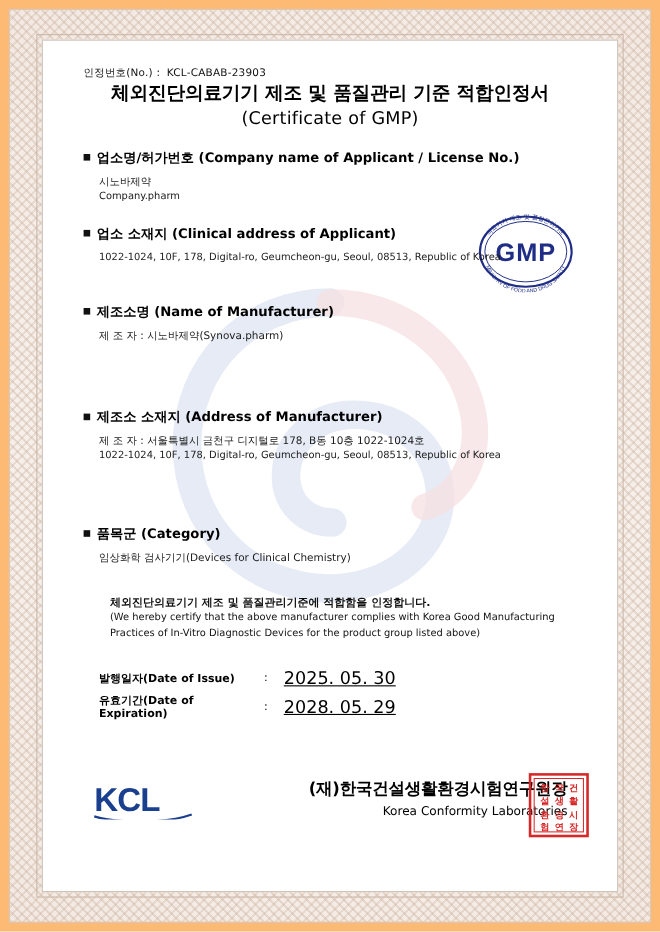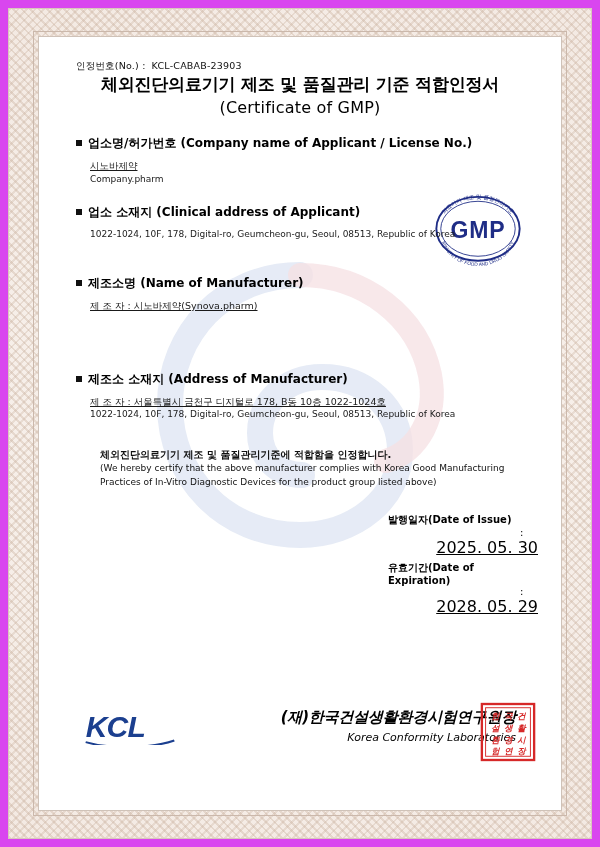--- a/index.html
+++ b/index.html
@@ -8,21 +8,21 @@
     background: #ffffff;
   }
   body {
     font-family: "DejaVu Sans", "Liberation Sans", sans-serif;
   }
   .page {
     position: relative;
     width: 600px;
     height: 847px;
     overflow: hidden;
-    background: #d946ef;
+    background: #fdba74;
   }
   
   .border-outer {
     position: absolute;
     left: 8px; top: 8px;
     width: 584px; height: 831px;
     box-sizing: border-box;
     background:
       repeating-linear-gradient(45deg, rgba(196,170,150,0.32) 0 2px, rgba(255,255,255,0) 2px 6px),
       repeating-linear-gradient(-45deg, rgba(196,170,150,0.28) 0 2px, rgba(255,255,255,0) 2px 6px),
@@ -106,21 +106,21 @@
     margin-right: 6px;
     vertical-align: 1px;
   }
   .field-body {
     margin-top: 7px;
     margin-left: 14px;
     font-size: 9.5px;
     color: #1a1a1a;
     line-height: 1.45;
   }
-  .field-body .line-ko { font-size: 9.5px; text-decoration: underline; }
+  .field-body .line-ko { font-size: 9.5px; }
   .field-body .line-en { font-size: 9px; color: #1a1a1a; }
 
   .gmp-seal {
     position: absolute;
     right: 30px;
     top: 152px;
     width: 108px;
     height: 78px;
   }
 
@@ -135,36 +135,34 @@
   .statement .st-en { font-size: 9px; }
 
   .dates {
     margin-top: 24px;
     margin-left: 28px;
     font-size: 10px;
     color: #000;
   }
   .date-row {
     display: flex;
-    align-items: flex-end;
+    align-items: center;
     margin-bottom: 4px;
-    flex-direction: column;
   }
   .date-label { width: 150px; font-weight: bold; font-size: 10px; }
   .date-colon { width: 18px; }
   .date-value { font-size: 16px; text-decoration: underline; }
 
   .footer {
     position: absolute;
     left: 24px;
     right: 24px;
     bottom: 66px;
     display: flex;
     align-items: center;
-    font-style: italic;
   }
   .kcl-logo {
     width: 92px;
     margin-left: 22px;
     margin-right: 6px;
   }
   .issuer {
     flex: 1;
     text-align: right;
     padding-right: 22px;
@@ -262,20 +260,28 @@
     <div class="field" style="margin-top:58px;">
       <div class="field-head">
         <span class="bullet"></span><span>제조소 소재지 (Address of Manufacturer)</span>
       </div>
       <div class="field-body">
         <div class="line-ko">제 조 자 : 서울특별시 금천구 디지털로 178, B동 10층 1022-1024호</div>
         <div class="line-en">1022-1024, 10F, 178, Digital-ro, Geumcheon-gu, Seoul, 08513, Republic of Korea</div>
       </div>
     </div>
 
+    <div class="field" style="margin-top:56px;">
+      <div class="field-head">
+        <span class="bullet"></span><span>품목군 (Category)</span>
+      </div>
+      <div class="field-body">
+        <div class="line-ko">임상화학 검사기기(Devices for Clinical Chemistry)</div>
+      </div>
+    </div>
 
     <div class="statement">
       <div class="st-ko">체외진단의료기기 제조 및 품질관리기준에 적합함을 인정합니다.</div>
       <div class="st-en">(We hereby certify that the above manufacturer complies with Korea Good Manufacturing</div>
       <div class="st-en">Practices of In-Vitro Diagnostic Devices for the product group listed above)</div>
     </div>
 
     <div class="dates">
       <div class="date-row">
         <span class="date-label">발행일자(Date of Issue)</span>

